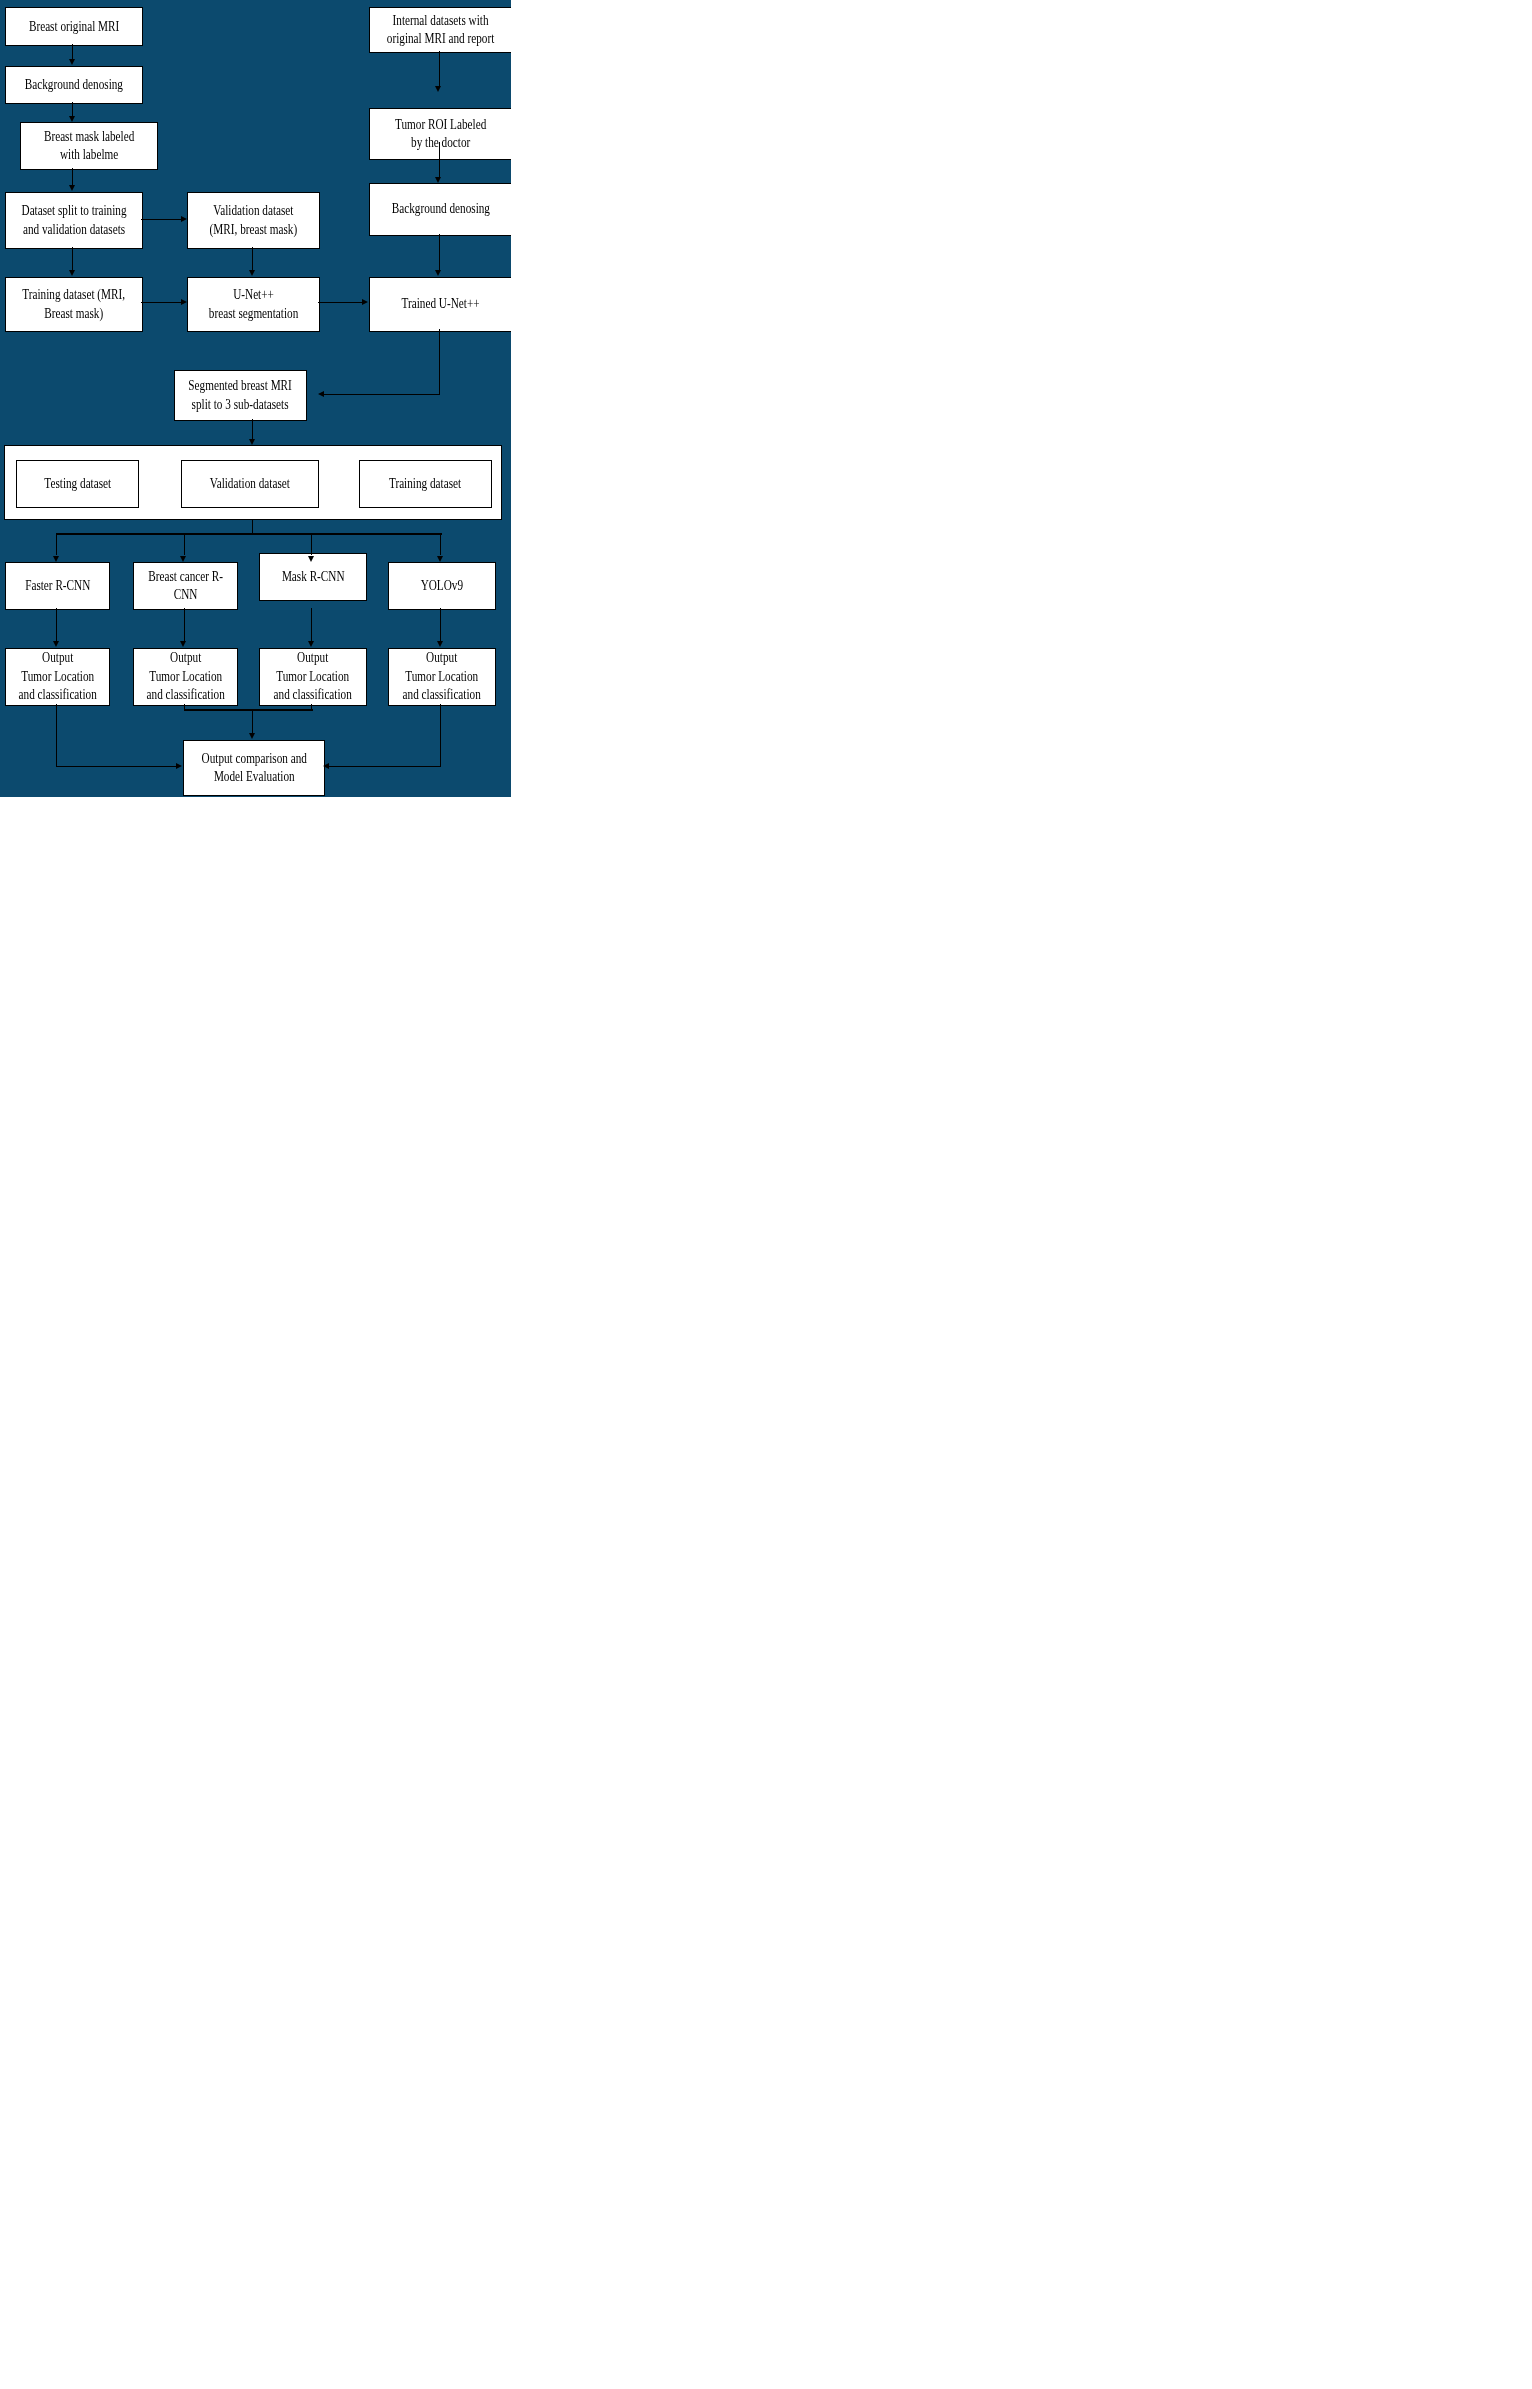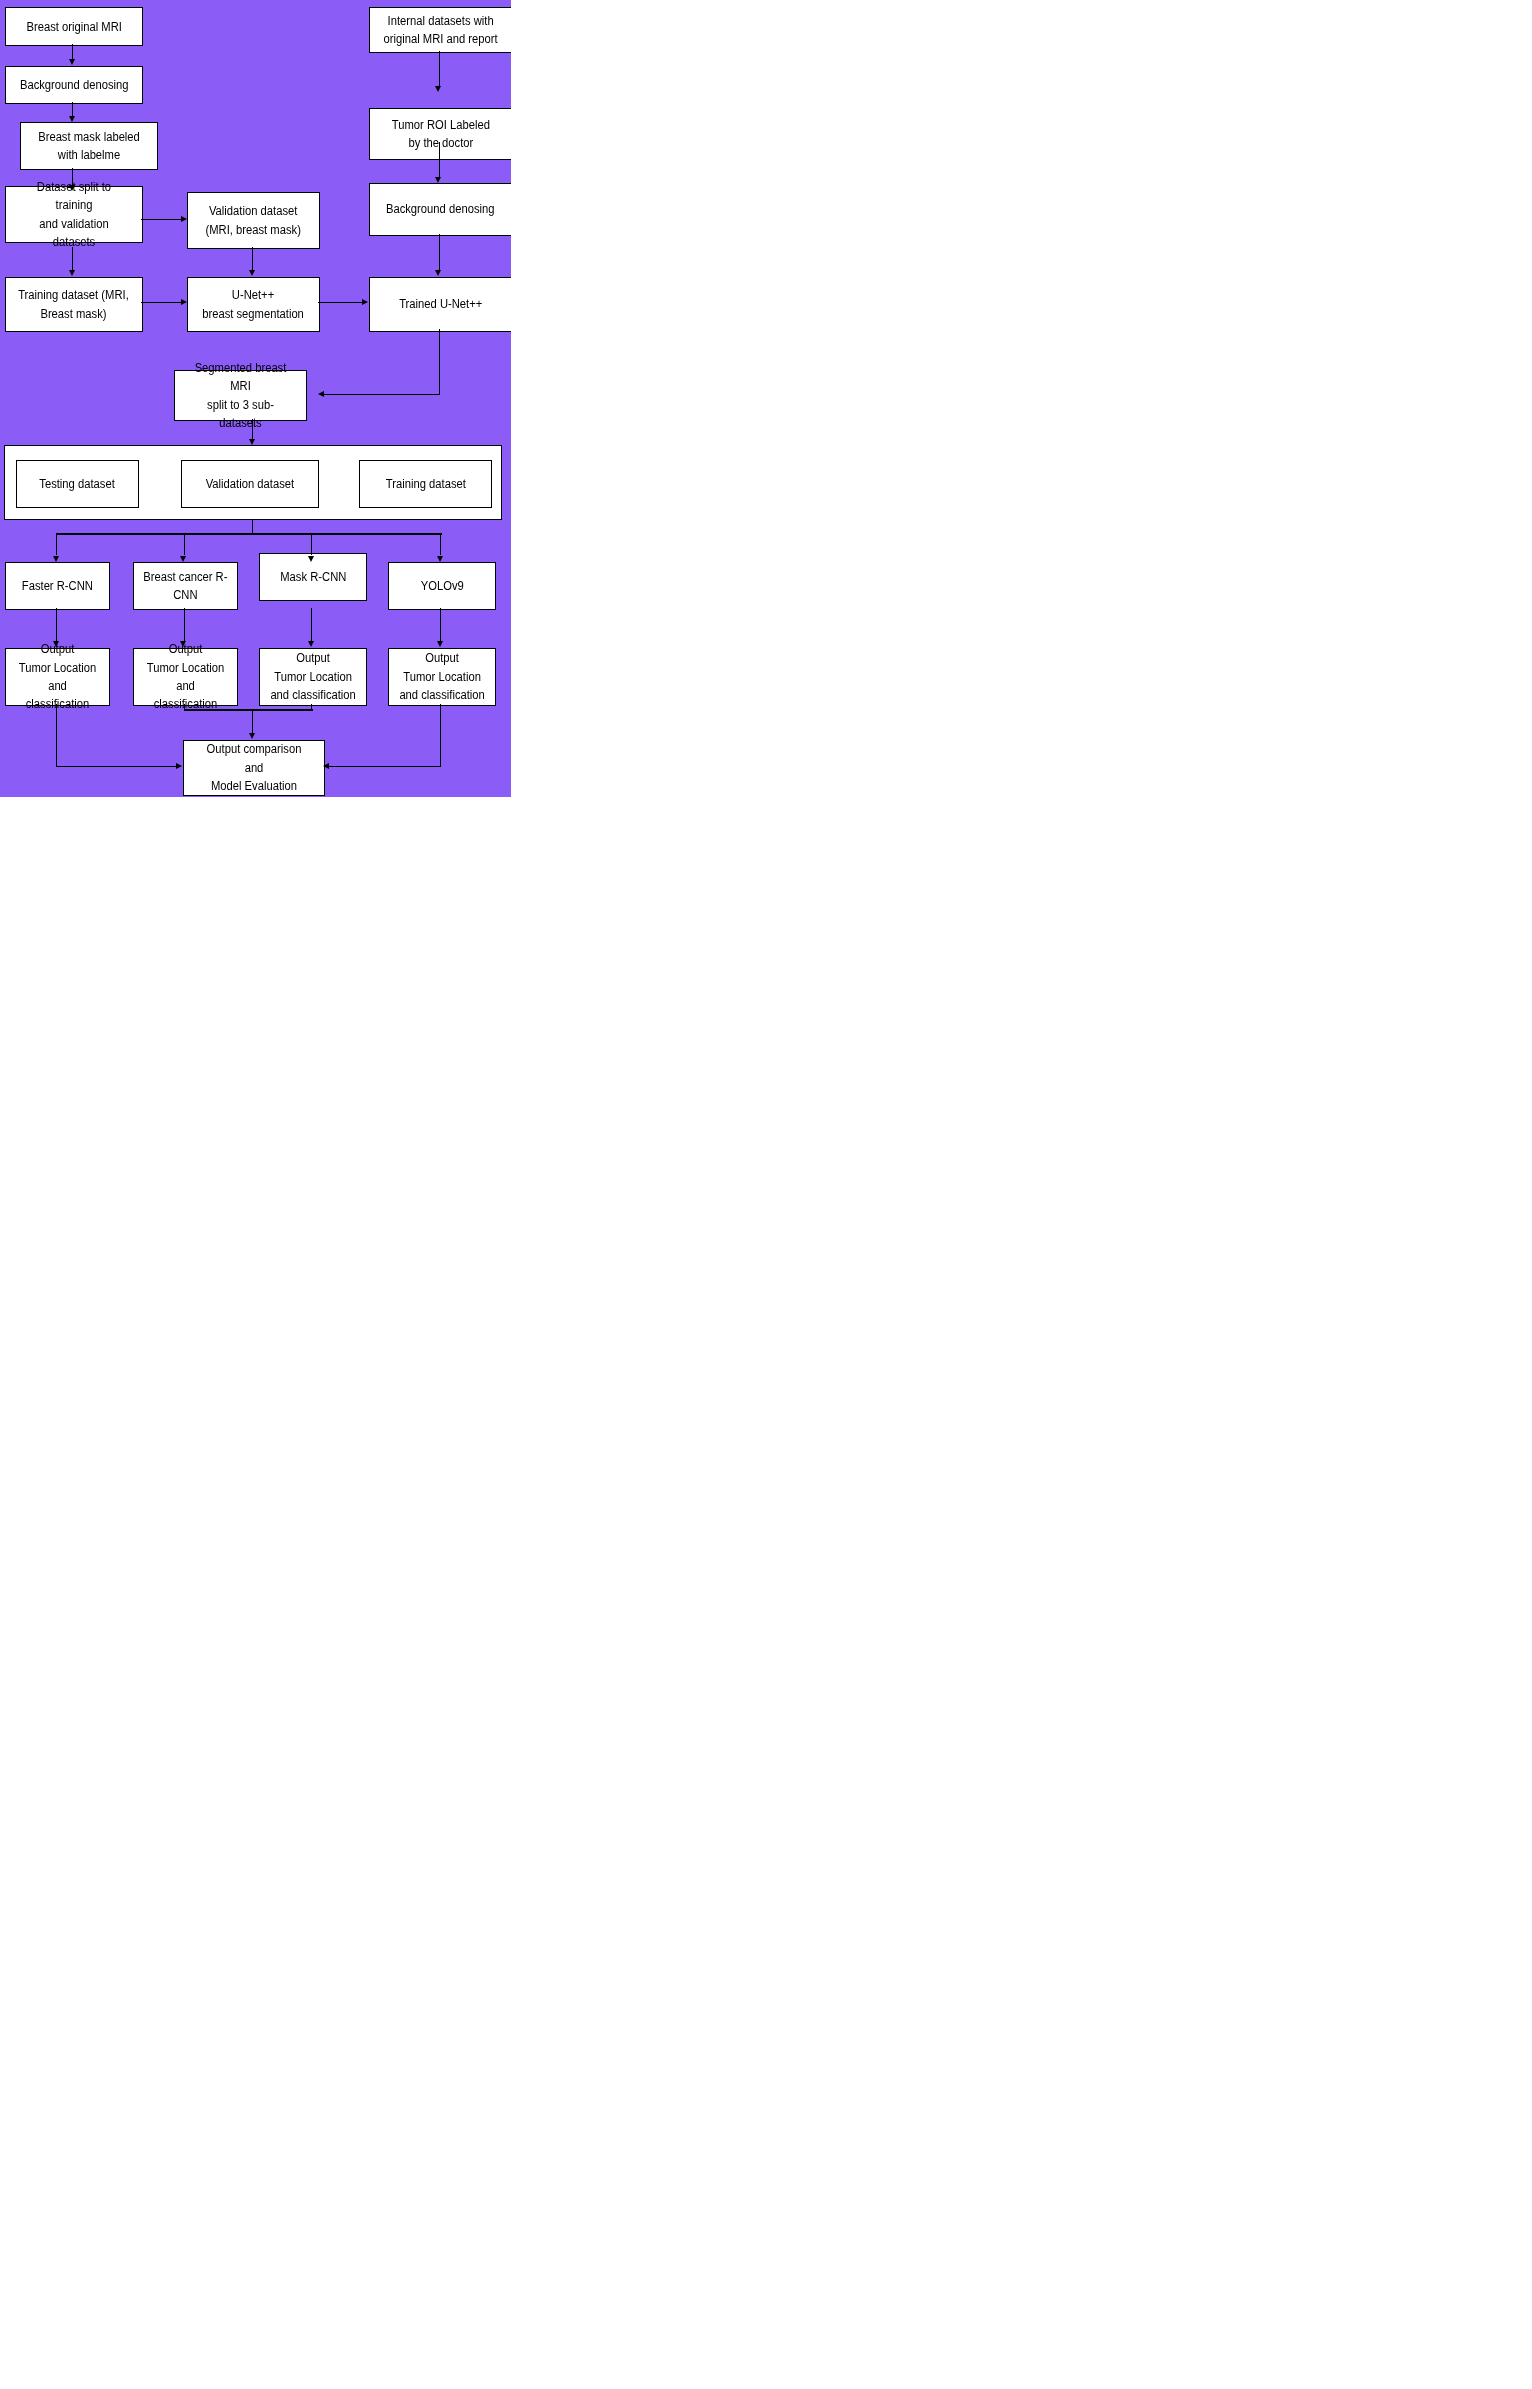--- a/index.html
+++ b/index.html
@@ -1,18 +1,18 @@
 <!DOCTYPE html>
 <html style="font-size:7.8px"><head>
 <meta charset="utf-8">
 <style>
   html,body{margin:0;padding:0;background:#ffffff;}
   .canvas{
-    position:relative;width:511px;height:797px;background:#8b5cf6;
-    font-family:Liberation Sans, sans-serif;color:#000;overflow:hidden;
+    position:relative;width:511px;height:797px;background:#0c4a6e;
+    font-family:Liberation Serif, serif;color:#000;overflow:hidden;
   }
   .box{
     position:absolute;border:1.5px solid #000;background:#fff;
     display:flex;align-items:center;justify-content:center;
     text-align:center;font-size:13.7px;line-height:1.35;
   }
   .box .txt{white-space:pre-line;transform:scaleX(0.82);transform-origin:50% 50%;}
   .frame{position:absolute;border:1.5px solid #000;background:#fff;}
   .vl,.hl{position:absolute;background:#000;}
   .ah{position:absolute;width:0;height:0;}
@@ -31,21 +31,21 @@
 
   <div class="box" style="left:4.9px;top:66px;width:136px;height:36px">
     <span class="txt">Background denosing</span>
   </div>
 
   <div class="box" style="left:20px;top:122px;width:136px;height:46px">
     <span class="txt">Breast mask labeled
 with labelme</span>
   </div>
 
-  <div class="box" style="left:4.9px;top:186px;width:136px;height:55px">
+  <div class="box" style="left:4.9px;top:192px;width:136px;height:55px">
     <span class="txt">Dataset split to training
 and validation datasets</span>
   </div>
 
   <div class="box" style="left:4.9px;top:277px;width:136px;height:53px">
     <span class="txt">Training dataset (MRI,
 Breast mask)</span>
   </div>
 
   <div class="box" style="left:187px;top:192px;width:131px;height:55px">

